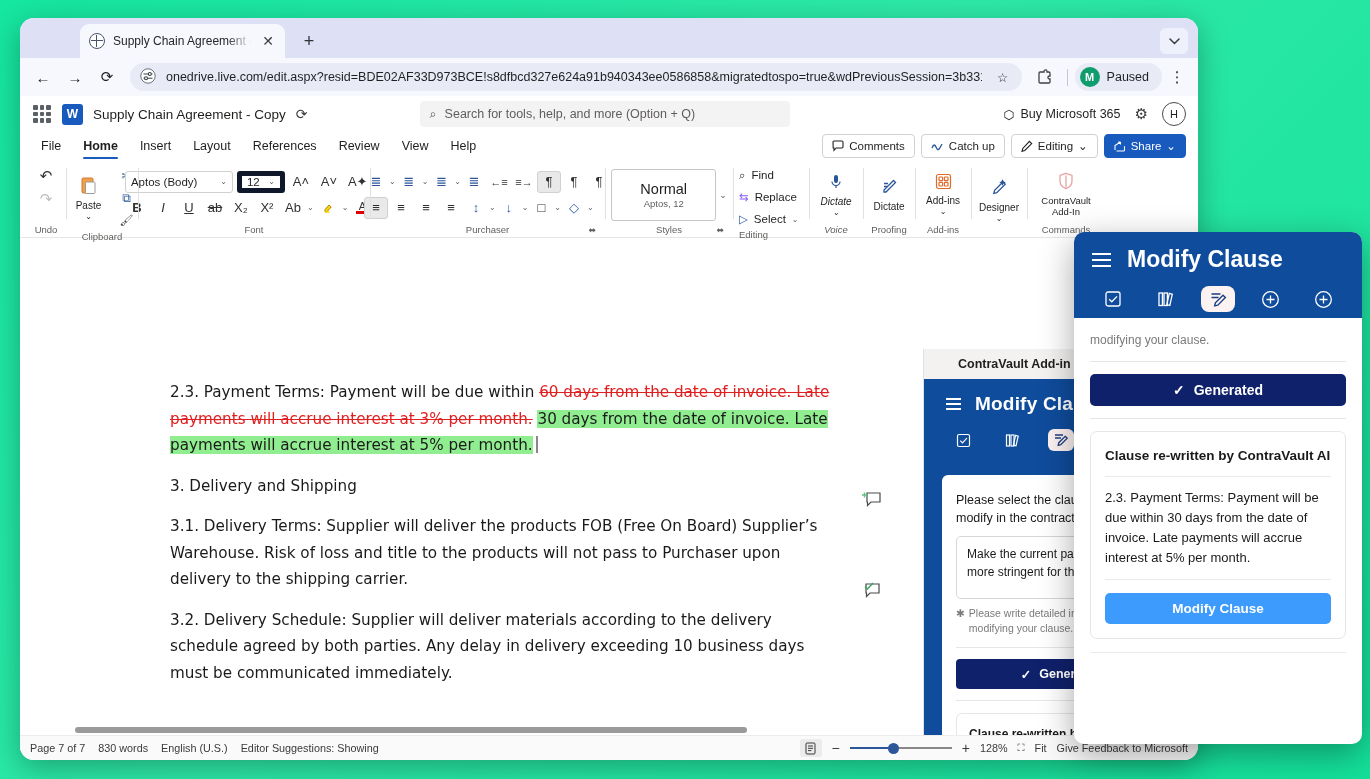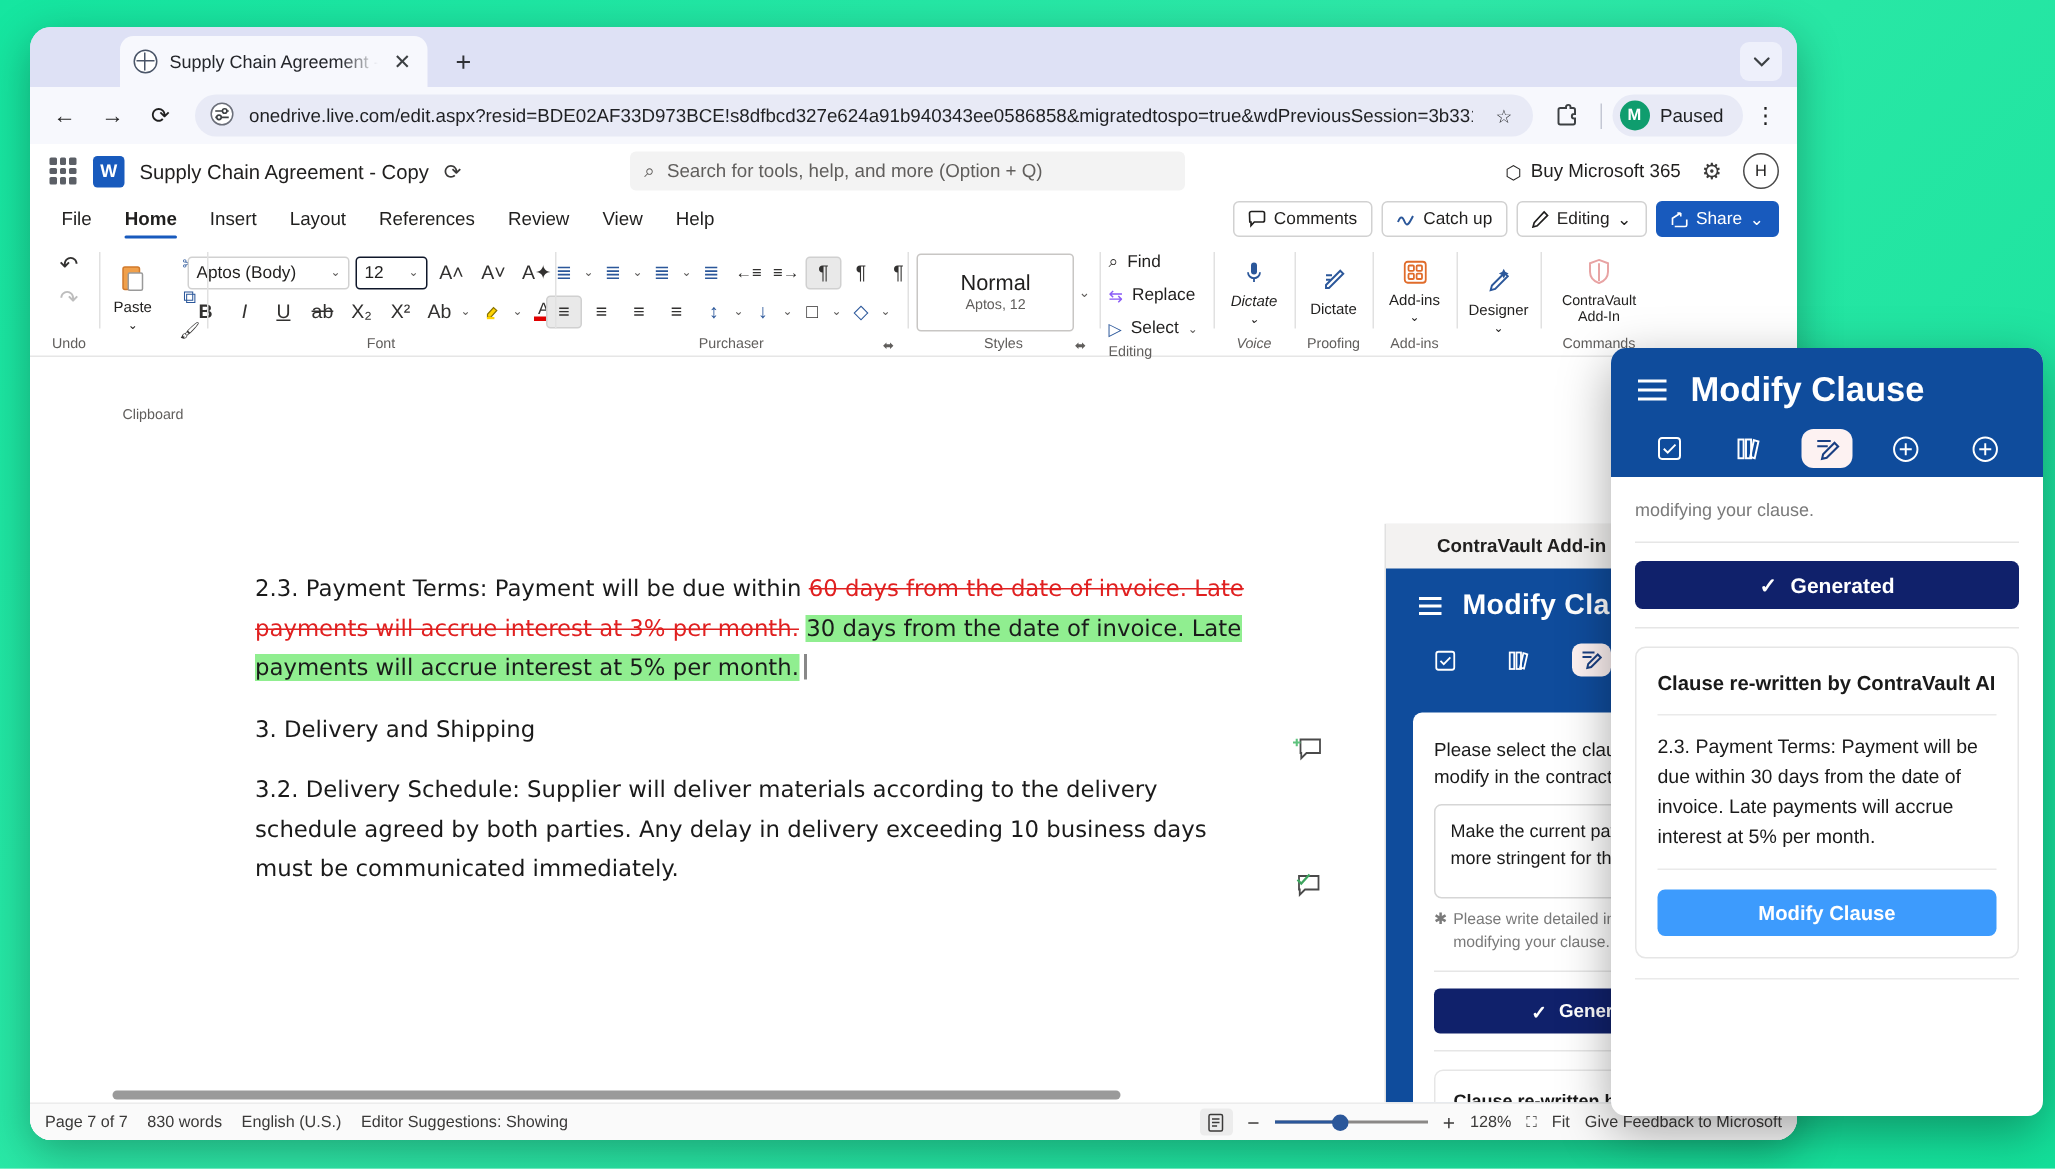--- a/index.html
+++ b/index.html
@@ -174,21 +174,21 @@
     width:46px;font-size:10px;color:#201f1e;gap:1px;
   }
   .big-btn .g{font-size:17px;line-height:19px;}
   .big-btn .cv{font-size:9.5px;line-height:11px;text-align:center;}
   .fontname{
     width:108px;height:22px;border:1px solid #d1d1d1;border-radius:3px;background:#fff;
     font-size:11.5px;color:#201f1e;display:flex;align-items:center;justify-content:space-between;
     padding:0 5px;
   }
   .fontsize{
-    width:48px;height:22px;border:1px solid #0f172a;border-radius:3px;background:#fff;
+    width:48px;height:22px;border:5px solid #0f172a;border-radius:3px;background:#fff;
     font-size:11.5px;color:#201f1e;display:flex;align-items:center;justify-content:space-between;
     padding:0 5px;
   }
   .style-card{
     width:105px;height:52px;border:1px solid #c8c6c4;border-radius:3px;background:#fff;
     display:flex;flex-direction:column;align-items:center;justify-content:center;gap:1px;
   }
   .style-card .t1{font-size:14.5px;color:#201f1e;}
   .style-card .t2{font-size:9.5px;color:#605e5c;}
   .editrow{display:flex;align-items:center;gap:6px;font-size:11.5px;color:#201f1e;height:20px;}
@@ -433,21 +433,21 @@
     <div class="ribbon">
 
       <div class="rgroup" style="width:40px;">
         <div class="rgroup-body" style="flex-direction:column;gap:1px;">
           <div class="ricon" style="font-size:15px;">↶</div>
           <div class="ricon" style="font-size:15px;color:#bdbdbd;">↷</div>
         </div>
         <div class="rgroup-label">Undo</div>
       </div>
 
-      <div class="rgroup" style="width:72px;gap:40px;">
+      <div class="rgroup" style="width:72px;">
         <div class="rgroup-body">
           <div class="big-btn">
             <span class="g">
               <svg width="17" height="19" viewBox="0 0 17 19">
                   <rect x="2" y="2" width="11" height="15" rx="1.3" fill="#f0a04b" stroke="#d1792b" stroke-width="1"></rect>
                   <rect x="5.5" y="6" width="9.5" height="11.5" rx="1" fill="#fff" stroke="#9a9a9a" stroke-width="1"></rect>
                 </svg>
             </span>
             <span>Paste</span>
             <span style="font-size:8px;">⌄</span>
@@ -655,20 +655,21 @@
       </div>
     </div>
 
     <div class="doc-area">
       <div class="page">
         <div class="doc-text">
           <p>
             <span>2.3. Payment Terms: Payment will be due within </span><span class="strike">60 days from the date of invoice. Late payments will accrue interest at 3% per month.</span> <span class="ins">30 days from the date of invoice. Late payments will accrue interest at 5% per month.</span><span class="caret"></span>
           </p>
           <p style="margin-top:14px;"> 3. Delivery and Shipping</p>
+          <p style="margin-top:14px;">3.1. Delivery Terms: Supplier will deliver the products FOB (Free On Board) Supplier’s Warehouse. Risk of loss and title to the products will not pass to Purchaser upon delivery to the shipping carrier.</p>
           <p style="margin-top:14px;"> 3.2. Delivery Schedule: Supplier will deliver materials according to the delivery schedule agreed by both parties. Any delay in delivery exceeding 10 business days must be communicated immediately.</p>
 
         </div>
 
         <span class="margin-note" style="left:812px;top:140px;">
           <svg width="22" height="20" viewBox="0 0 22 20" fill="none" stroke="#4a4a4a" stroke-width="1.2">
             <path d="M5 4h13v9H9l-3.5 3.5V13H5z" fill="#fff"></path>
             <path d="M2.5 3.5v5M0 6h5" stroke="#5fc27e" stroke-width="1.4"></path>
           </svg>
         </span>

